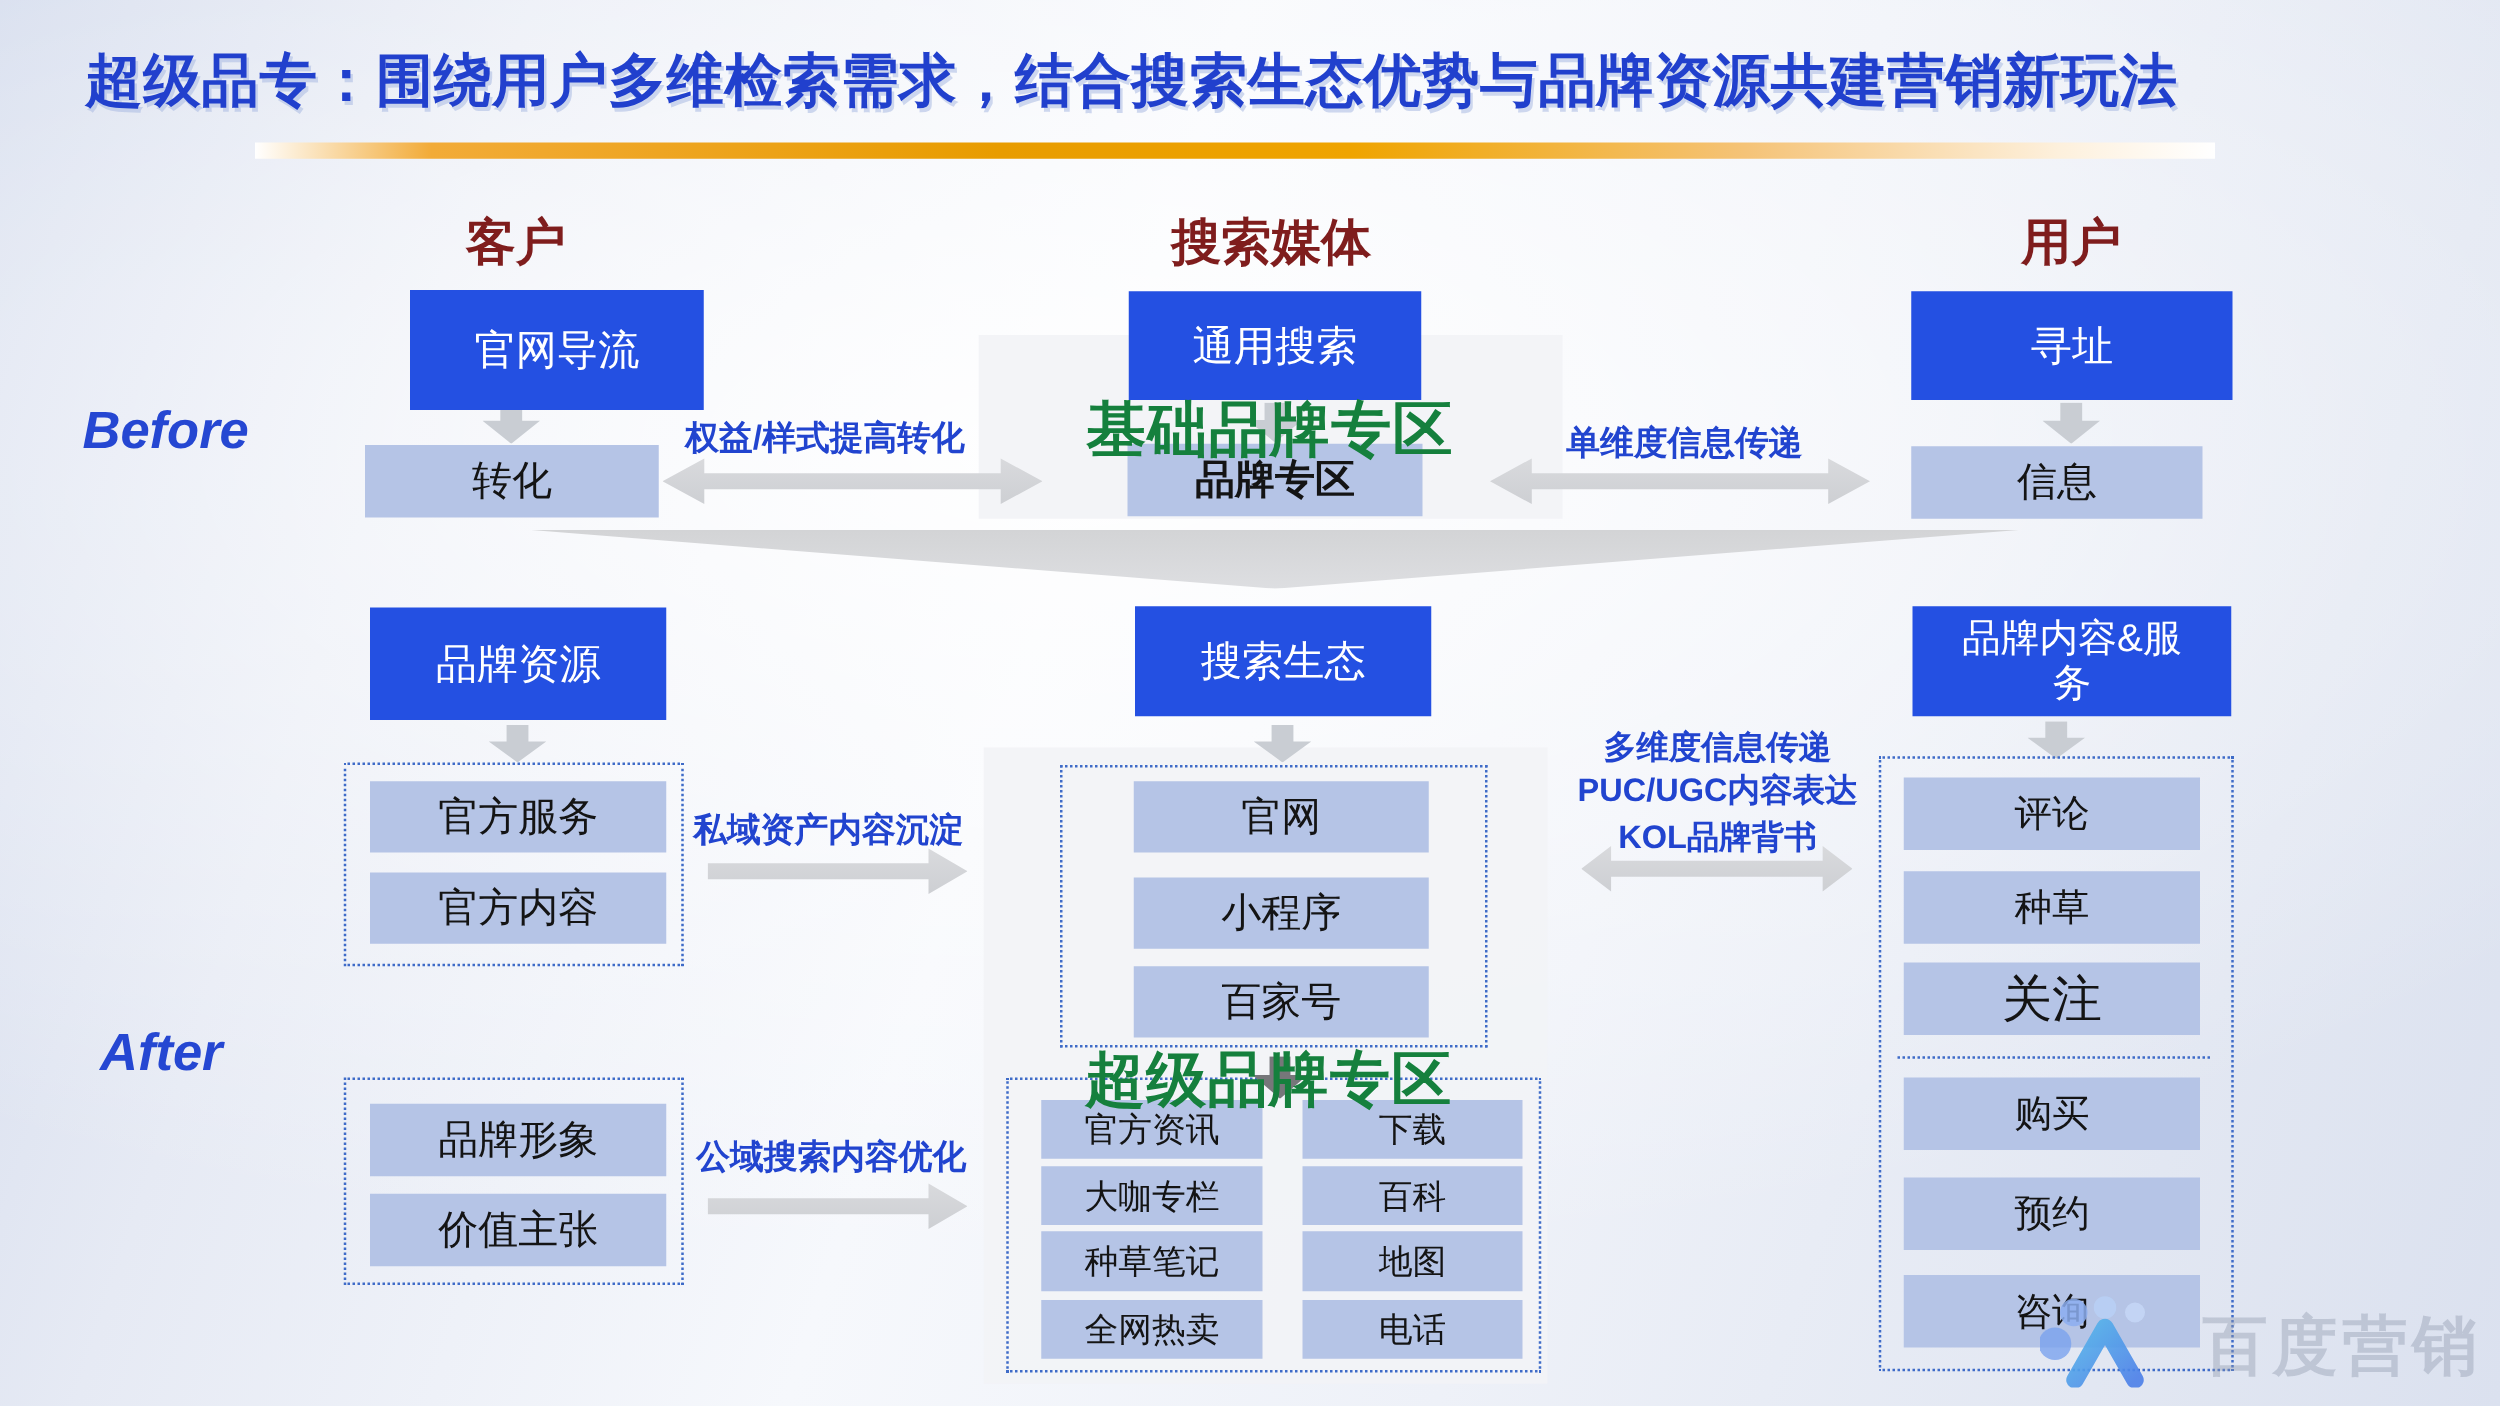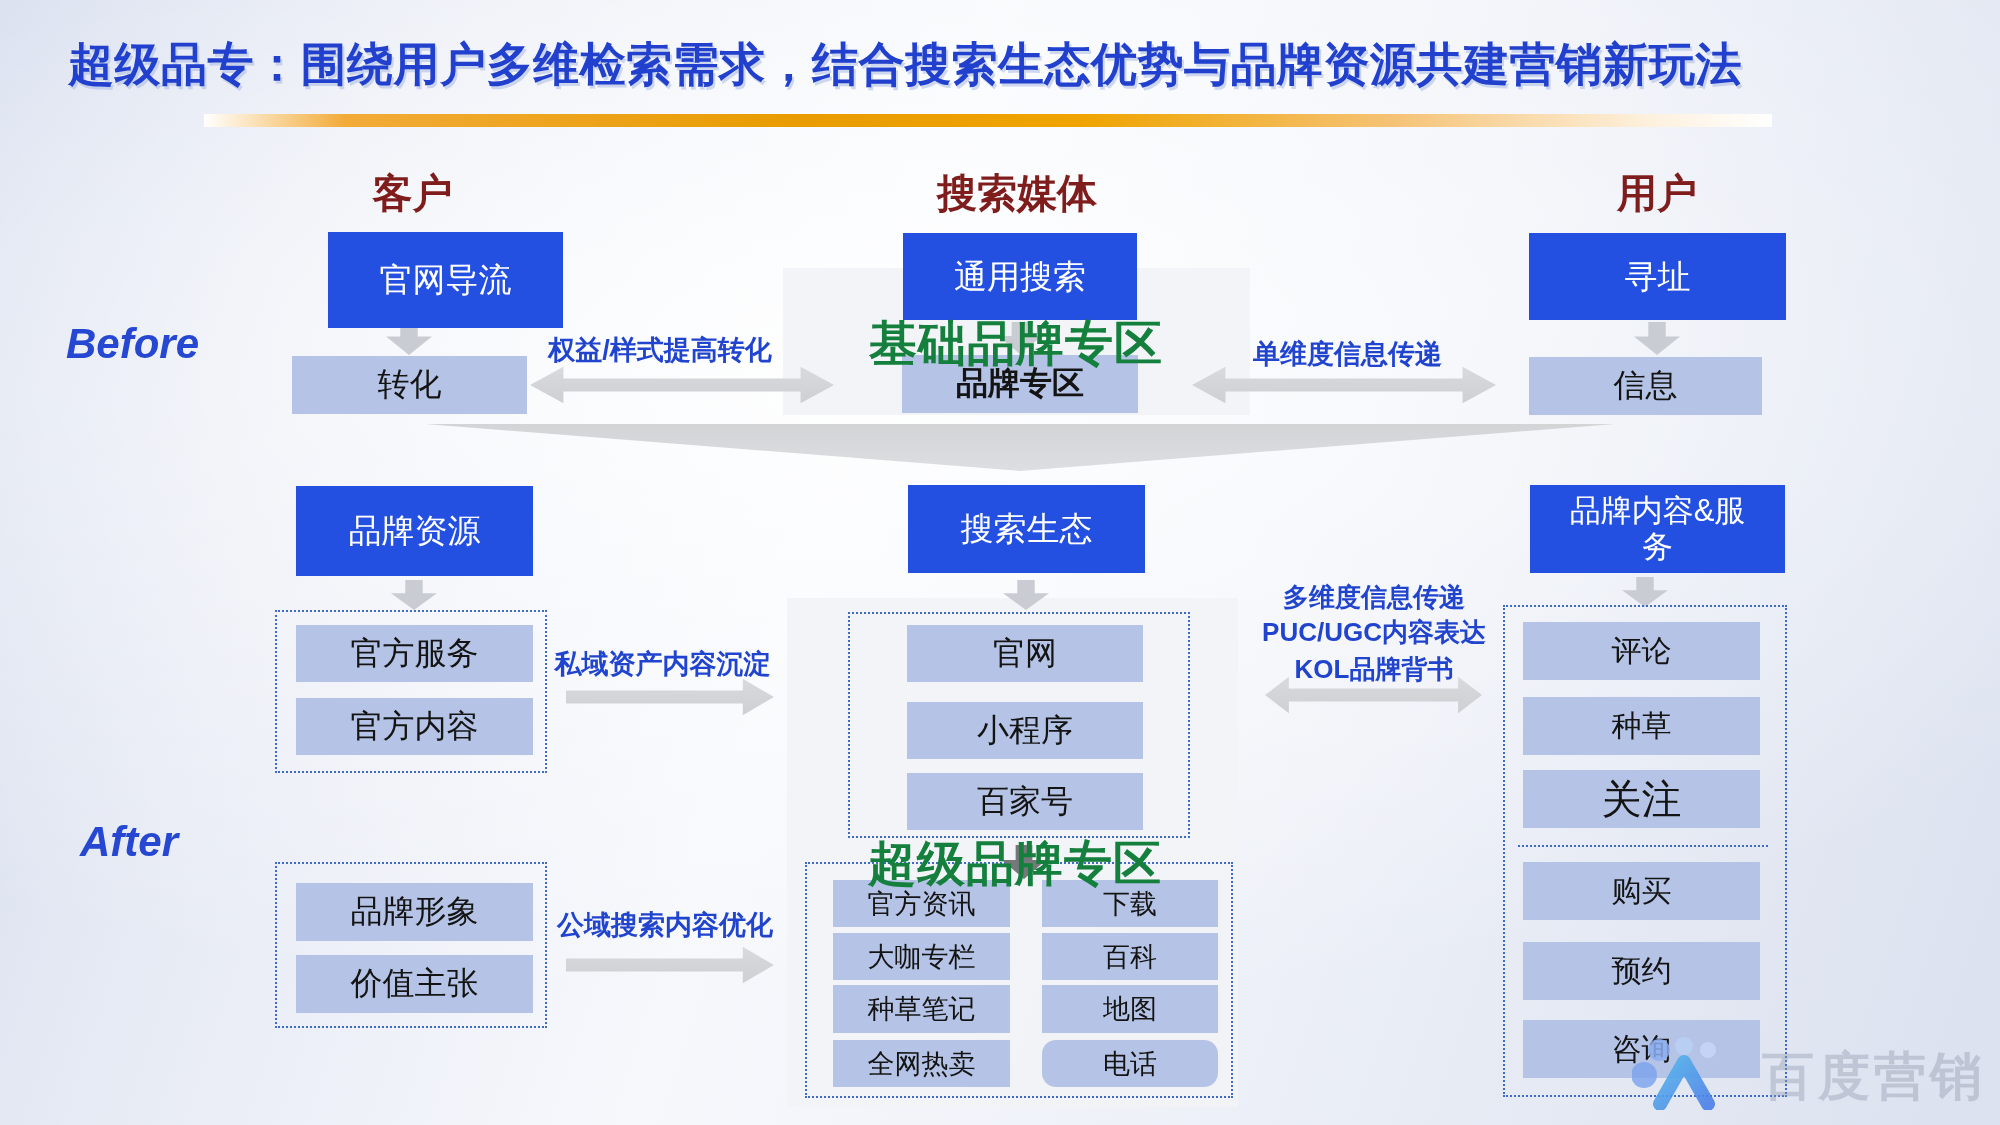--- a/index.html
+++ b/index.html
@@ -128,21 +128,21 @@
 <div class="abs red-overlay" style="left:865px;top:832px;width:300px;">超级品牌专区</div>
 
 <div class="abs dashed z1" style="left:805px;top:862px;width:424px;height:232px;"></div>
 <div class="abs box-light box-small z2" style="left:833px;top:880px;width:177px;height:47px;">官方资讯</div>
 <div class="abs box-light box-small z2" style="left:833px;top:933px;width:177px;height:47px;">大咖专栏</div>
 <div class="abs box-light box-small z2" style="left:833px;top:985px;width:177px;height:48px;">种草笔记</div>
 <div class="abs box-light box-small z2" style="left:833px;top:1040px;width:177px;height:47px;">全网热卖</div>
 <div class="abs box-light box-small z2" style="left:1042px;top:880px;width:176px;height:47px;">下载</div>
 <div class="abs box-light box-small z2" style="left:1042px;top:933px;width:176px;height:47px;">百科</div>
 <div class="abs box-light box-small z2" style="left:1042px;top:985px;width:176px;height:48px;">地图</div>
-<div class="abs box-light box-small z2" style="left:1042px;top:1040px;width:176px;height:47px;border-radius:14px;">电话</div>
+<div class="abs box-light box-small z2" style="left:1042px;top:1040px;width:176px;height:47px;">电话</div>
 
 <div class="abs label-blue" style="left:1254px;top:580px;width:240px;font-size:26px;">多维度信息传递</div>
 <div class="abs label-blue" style="left:1254px;top:615px;width:240px;font-size:26px;">PUC/UGC内容表达</div>
 <div class="abs label-blue" style="left:1254px;top:652px;width:240px;font-size:26px;">KOL品牌背书</div>
 <div class="abs arrow-double" style="left:1265px;top:676px;width:217px;height:38px;"></div>
 
 <div class="abs box-blue z2" style="left:1530px;top:485px;width:255px;height:88px;font-size:31px;">
     <span class="wrap-span">品牌内容&amp;服务</span>
   </div>
 <div class="abs arrow-down z1" style="left:1622px;top:577px;width:46px;height:30px;"></div>

